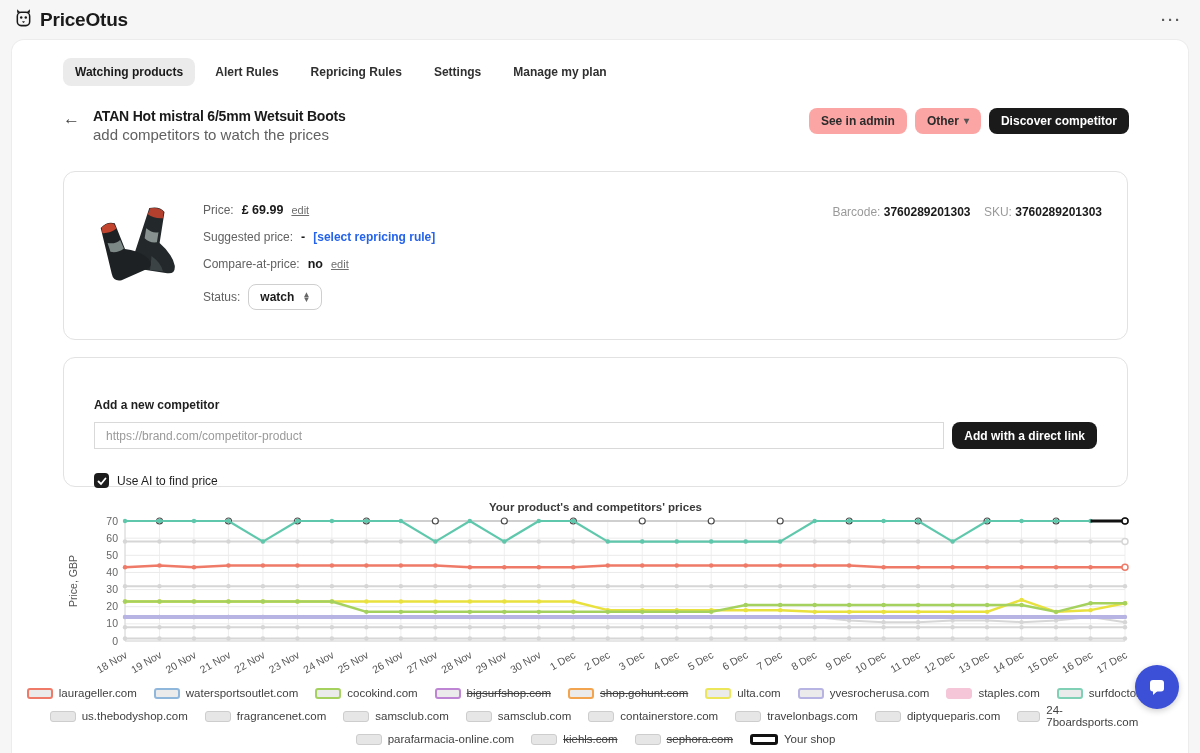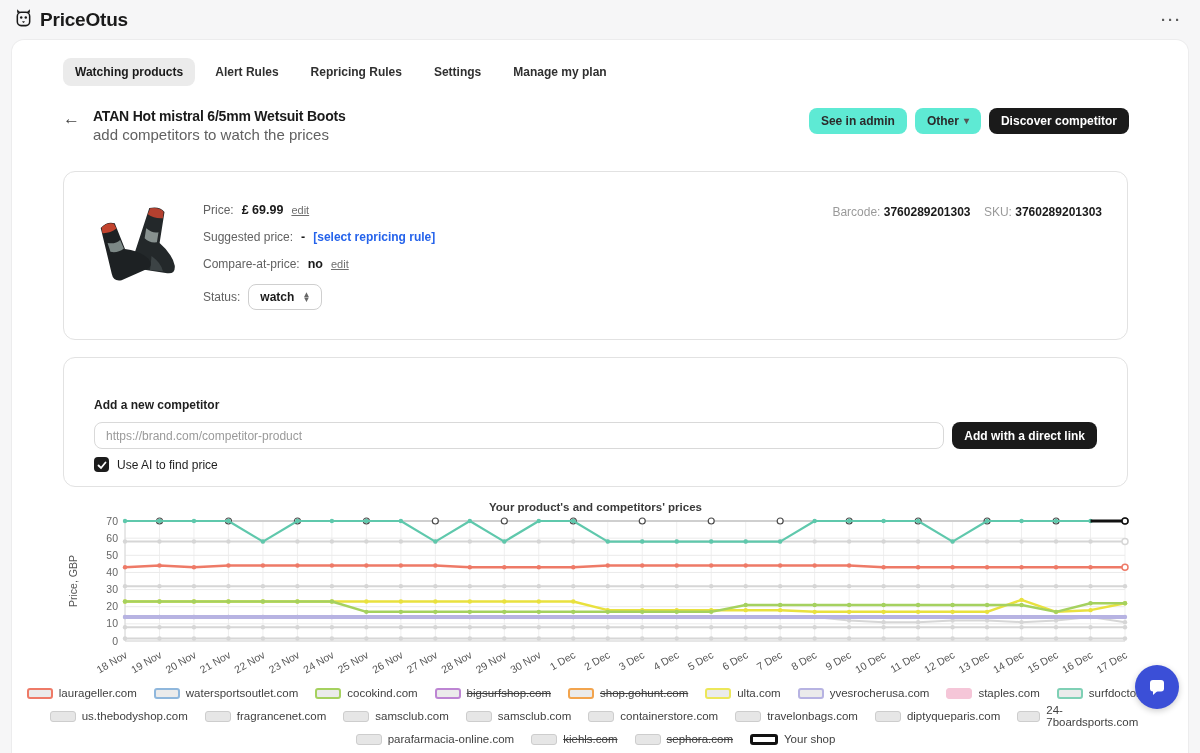--- a/index.html
+++ b/index.html
@@ -20,21 +20,21 @@
   .tab.active { background:#ebebeb; font-weight:650; color:#1a1a1a; }
 
   
   .page-head { display:flex; align-items:flex-start; justify-content:space-between; padding:22px 59px 0 51px; }
   .head-left { display:flex; gap:13px; }
   .back-arrow { font-size:17px; color:#444; cursor:pointer; margin-top:1px; }
   .page-title { font-size:14px; font-weight:700; letter-spacing:-.2px; }
   .page-subtitle { font-size:15px; color:#616161; margin-top:2px; }
   .head-actions { display:flex; align-items:center; gap:8px; }
   .btn { font-family:inherit; font-size:12px; font-weight:600; border:none; border-radius:8px; padding:6px 12px; cursor:pointer; white-space:nowrap; }
-  .btn-gray { background:#5eead4; color:#2b2b2b; }
+  .btn-gray { background:#fca5a5; color:#2b2b2b; }
   .btn-dark { background:#1a1a1a; color:#fff; }
   .chev { display:inline-block; margin-left:5px; font-size:10px; color:#555; transform:translateY(-1px); }
 
   
   .card { border:1px solid #e2e2e2; border-radius:12px; margin:0 60px 0 51px; background:#fff; }
   .product-card { margin-top:28px; height:169px; display:flex; padding:25px; }
   .product-img { width:92px; height:92px; margin-right:22px; flex:0 0 auto; }
   .product-rows { flex:1; display:flex; flex-direction:column; gap:13px; padding-top:6px; }
   .prow { display:flex; align-items:center; gap:8px; font-size:12px; }
   .plabel { color:#616161; }
@@ -44,23 +44,23 @@
   .status-select { display:inline-flex; align-items:center; gap:8px; border:1px solid #cfcfcf; border-radius:8px; padding:5px 11px; font-size:12px; font-weight:600; cursor:pointer; background:#fff; }
   .updown { display:flex; flex-direction:column; line-height:5px; font-size:8px; color:#666; }
   .codes { font-size:12px; white-space:nowrap; padding-top:8px; }
   .codes .plabel { color:#9a9a9a; }
   .codes b { font-weight:700; }
 
   
   .add-card { margin-top:17px; height:130px; padding:40px 30px; }
   .add-title { font-size:12px; font-weight:550; color:#1f1f1f; }
   .add-row { display:flex; gap:8px; margin-top:10px; }
-  .url-input { flex:1; height:27px; border:1px solid #d9d9d9; border-radius:8px; padding:0 11px; font-family:inherit; font-size:12px; color:#333; }
+  .url-input { flex:1; height:27px; border:1px solid #d9d9d9; border-radius:0; padding:0 11px; font-family:inherit; font-size:12px; color:#333; }
   .url-input::placeholder { color:#9a9a9a; }
-  .ai-row { display:flex; align-items:flex-end; gap:8px; margin-top:8px; }
+  .ai-row { display:flex; align-items:flex-end; gap:8px; margin-top:24px; }
   .checkbox { width:15px; height:15px; background:#1c1c1c; border-radius:4px; display:flex; align-items:center; justify-content:center; cursor:pointer; }
   .ai-label { font-size:12px; color:#1f1f1f; }
 
   
   .chart-section { margin:14px 60px 0 51px; }
   .chart-title { text-align:center; font-size:11.5px; font-weight:700; color:#3a3a3a; }
   .legend { display:flex; flex-direction:column; gap:5px; margin-top:2px; }
   .legend-row { display:flex; justify-content:center; gap:17px; }
   .legend-item { display:flex; align-items:center; gap:6px; cursor:pointer; }
   .swatch { width:26px; height:11px; border-radius:3px; background:#ebebeb; }

